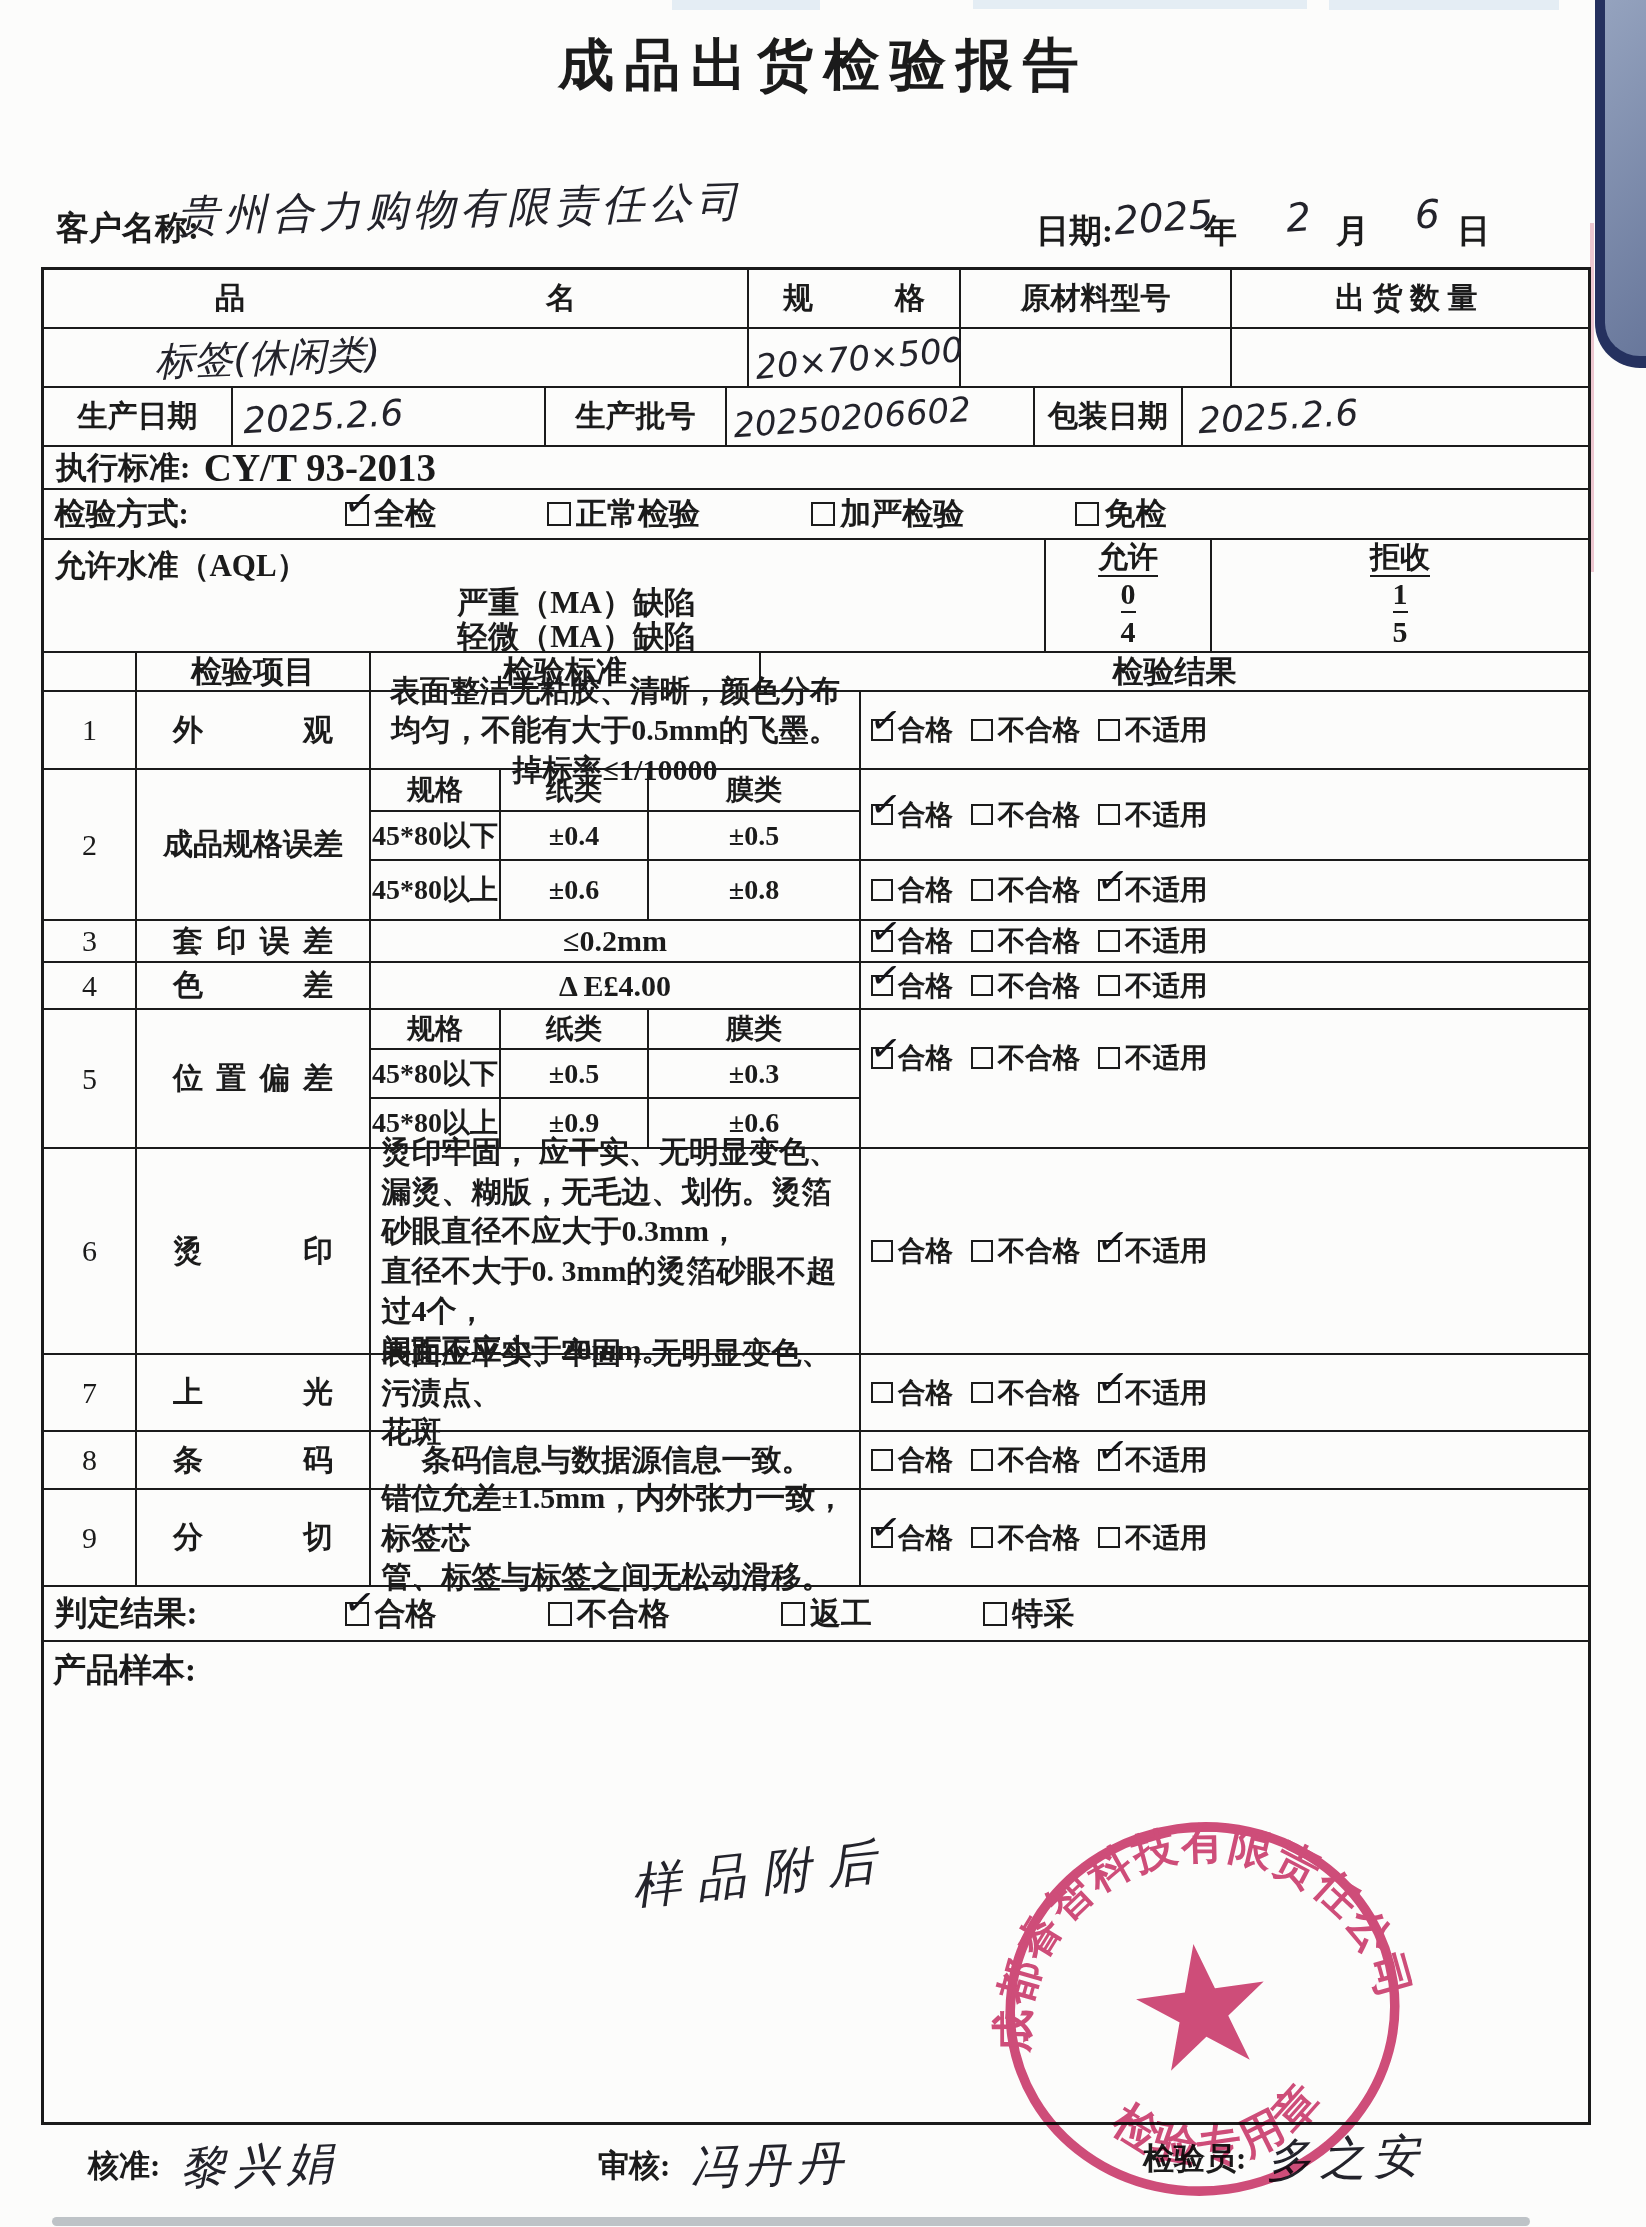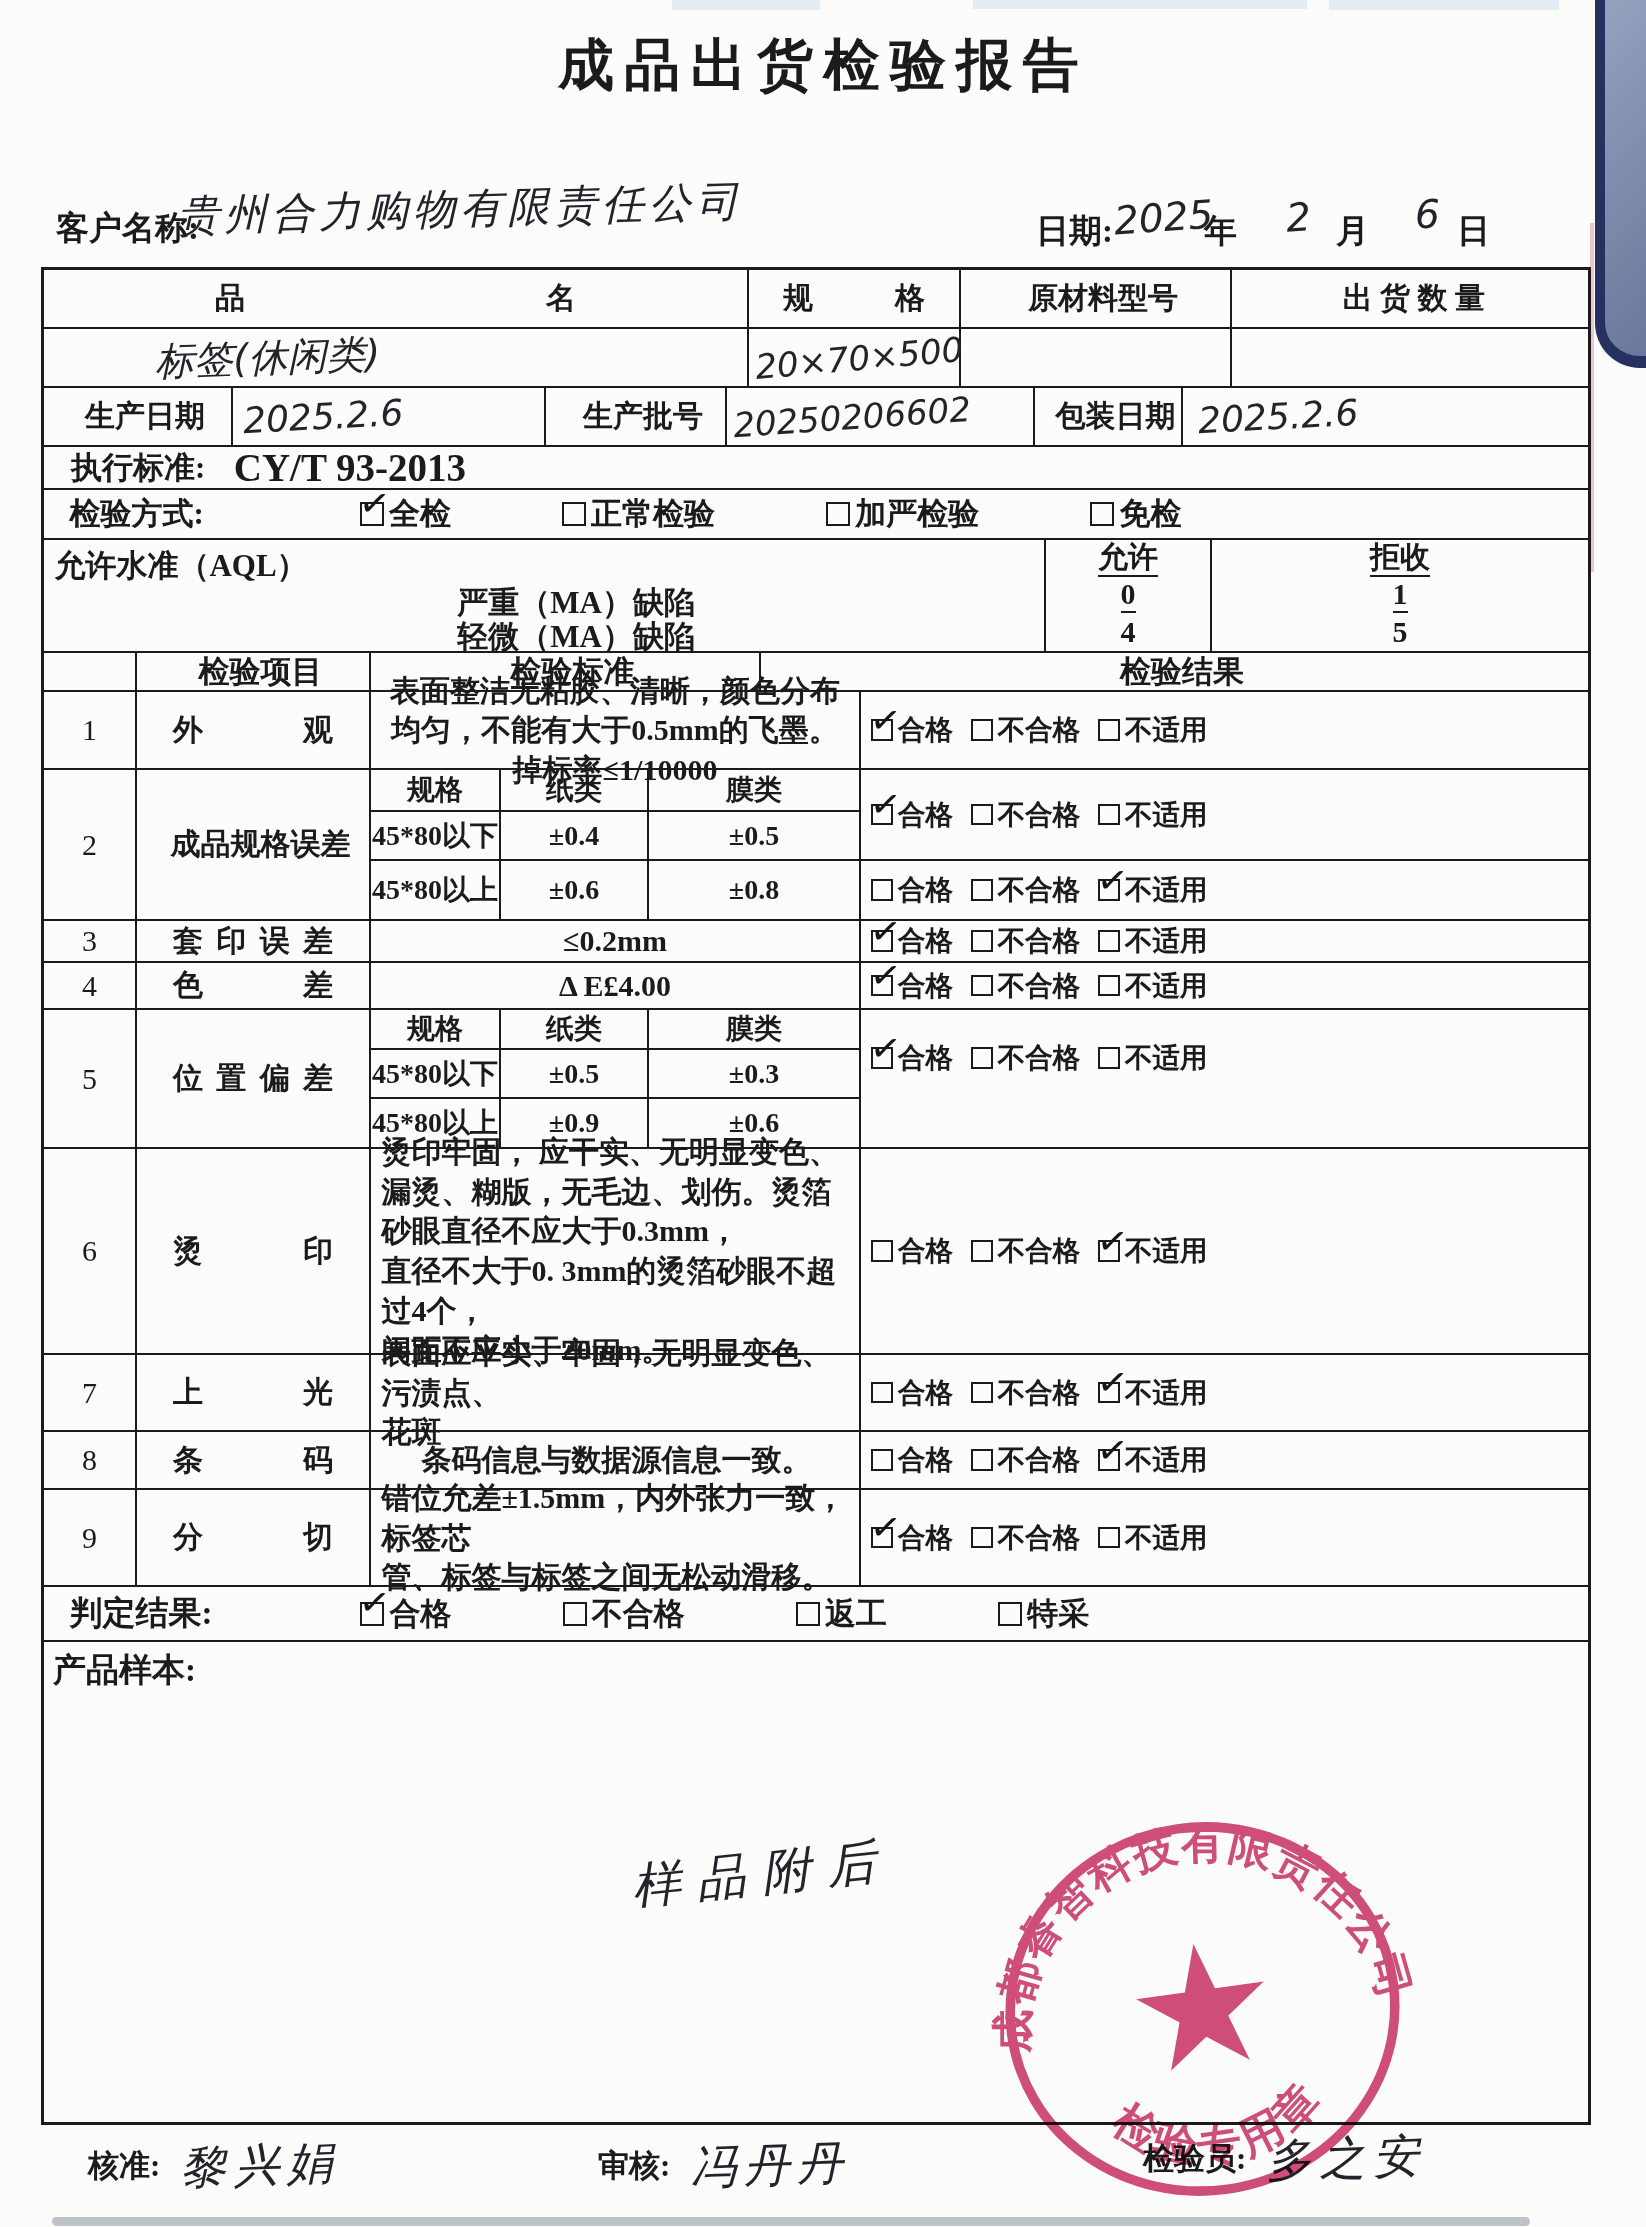--- a/index.html
+++ b/index.html
@@ -21,21 +21,21 @@
   .band{position:absolute;top:0;background:#dde9f2;opacity:.8;}
   .right-obj{
     position:absolute;top:-22px;right:-10.4px;width:62px;height:390px;
     background:linear-gradient(135deg,#97a5c0,#67769a);
     border-left:10.4px solid #25315f;border-bottom:12px solid #25315f;
     border-bottom-left-radius:45px;
   }
   .pink-line{position:absolute;left:1590px;top:223px;width:3.7px;height:349px;background:#e8b9c6;opacity:.8;}
   .bottom-strip{position:absolute;left:52px;top:2217px;width:1478px;height:9px;background:#aab0b5;opacity:.75;border-radius:4.5px;}
   
-  .printed{font-weight:bold;padding-left:15px;}
+  .printed{font-weight:bold;}
   .title{
     position:absolute;left:0;top:28px;width:1647px;
     text-align:center;font-size:56px;font-weight:bold;letter-spacing:10.4px;
   }
   .hw{
     font-family:"DejaVu Sans","Liberation Sans",sans-serif;
     font-style:italic;color:var(--hwink);font-weight:normal;
   }
   
   .hdr-label{position:absolute;font-size:33px;font-weight:bold;}

